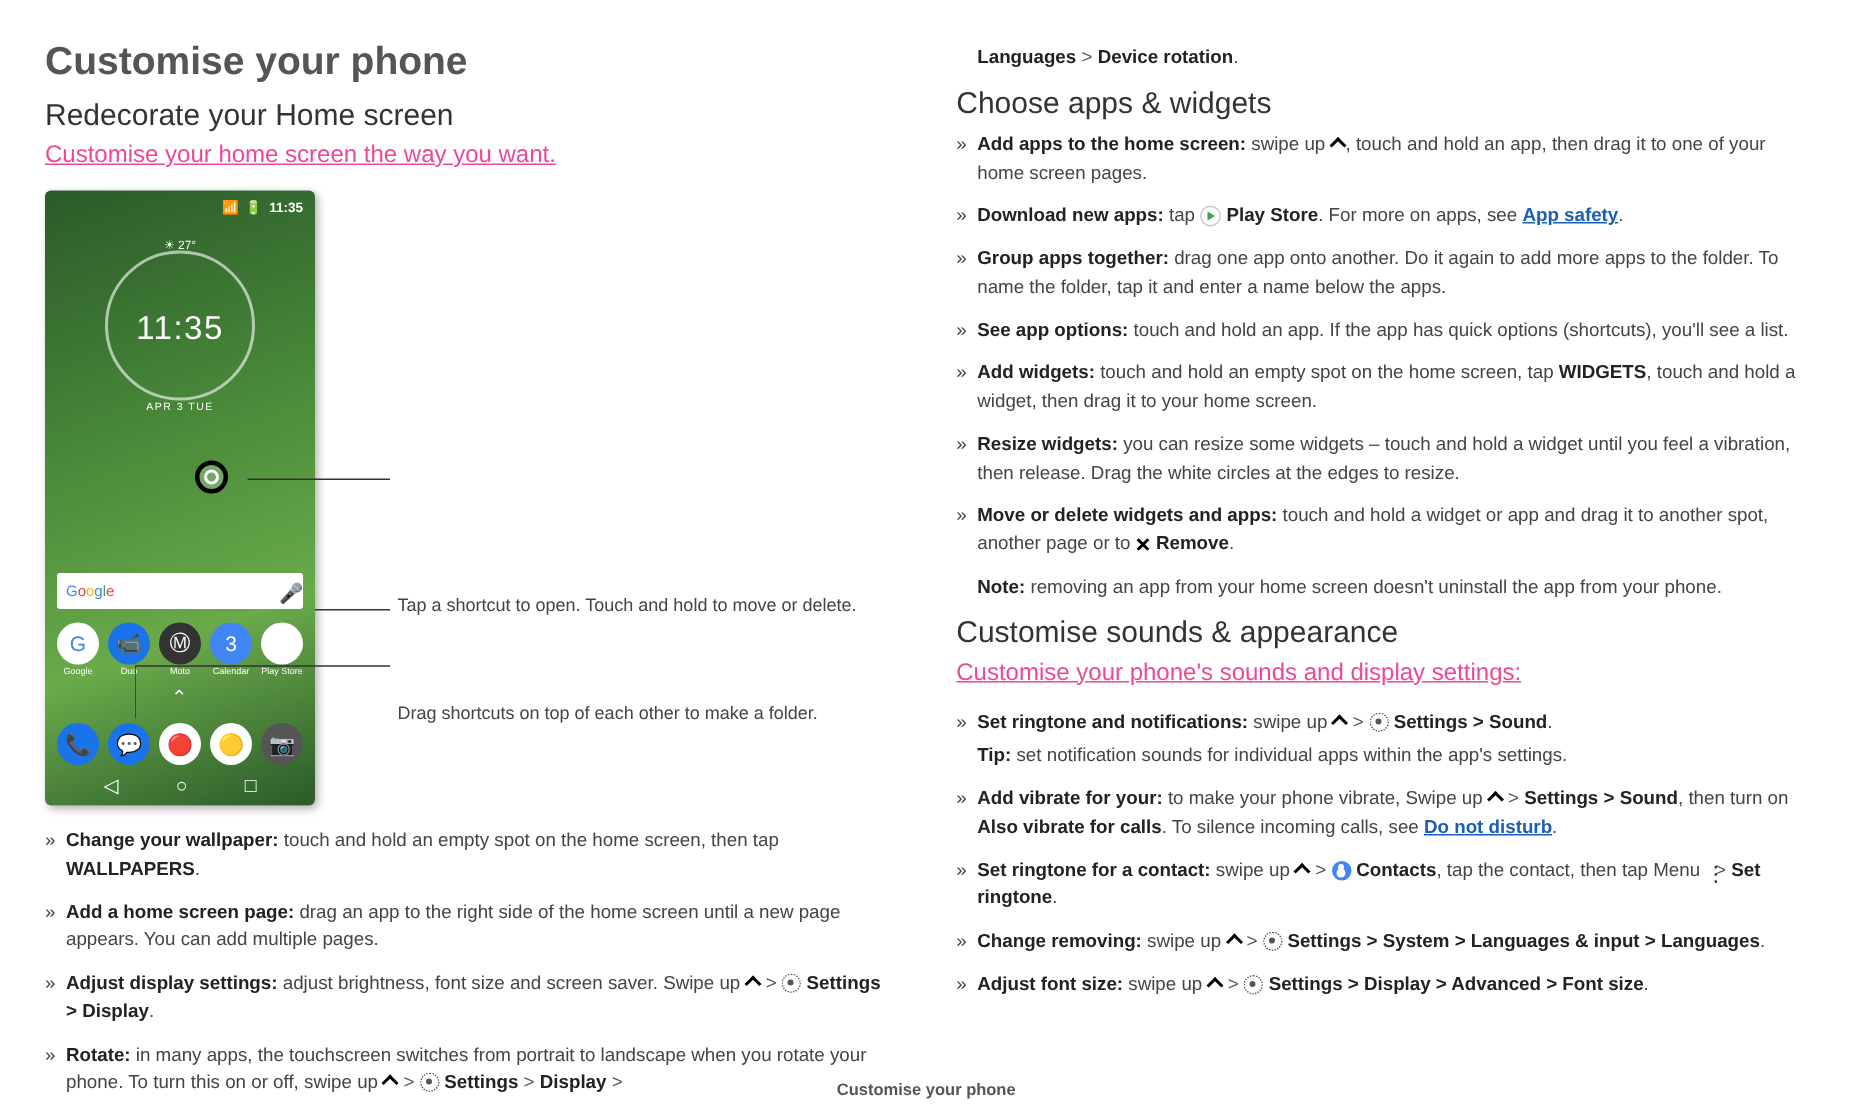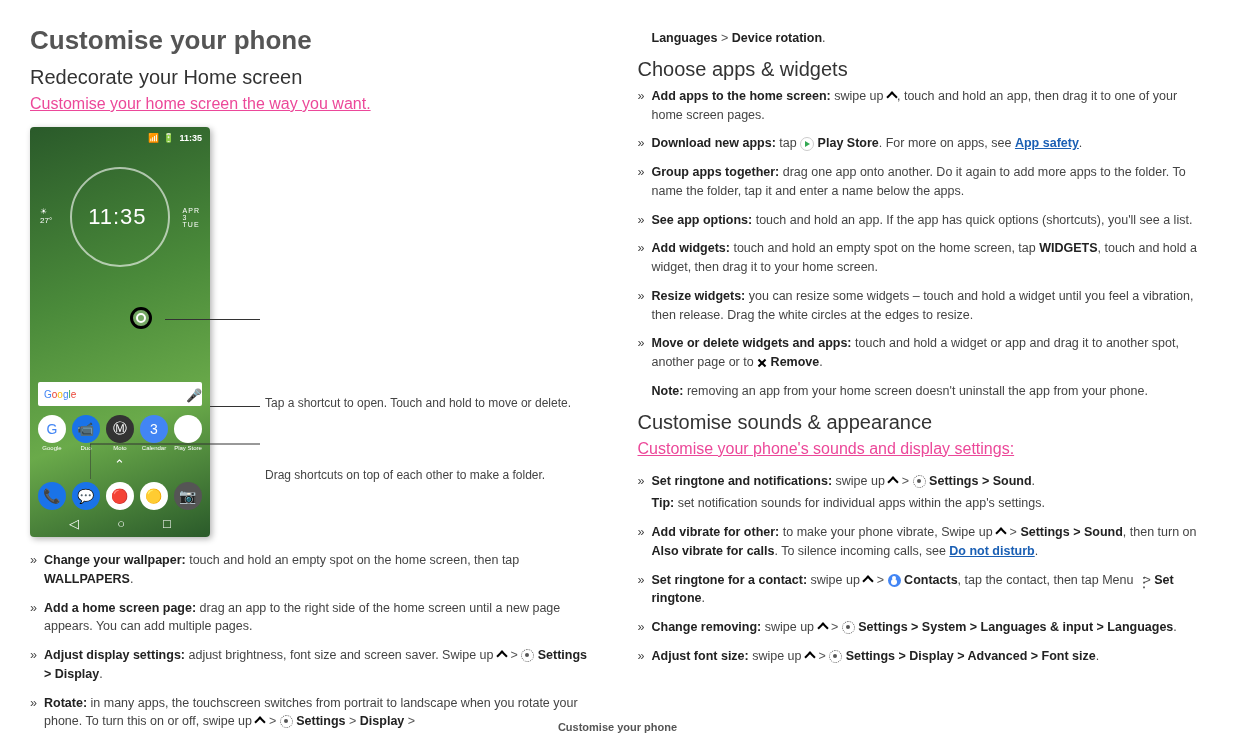--- a/index.html
+++ b/index.html
@@ -6,21 +6,21 @@
 body { font-family: Arial, Helvetica, sans-serif; font-size: 13px; color: #333; width: 1235px; height: 745px; background: #fff; position: relative; }
 .page { display: flex; padding: 25px 30px 0 30px; gap: 40px; }
 .col { flex: 1; }
 h1 { font-size: 26px; color: #555; font-weight: bold; margin-bottom: 10px; }
 h2 { font-size: 20px; color: #333; font-weight: normal; margin-bottom: 6px; margin-top: 8px; }
 .intro { font-size: 16px; color: #ec4899; margin-bottom: 14px; text-decoration: underline; }
 .phone-box { display: flex; align-items: flex-start; margin-bottom: 14px; }
 .phone { width: 180px; height: 410px; background: linear-gradient(160deg, #2a5a2a 0%, #4a8a3a 40%, #6aaa4a 70%, #2a5a2a 100%); border-radius: 4px; position: relative; box-shadow: 2px 2px 6px rgba(0,0,0,0.3); flex-shrink: 0; }
 .status-bar { position: absolute; top: 6px; right: 8px; color: #fff; font-size: 9px; font-weight: bold; }
 .status-bar span { margin-left: 2px; }
-.clock-widget { position: absolute; top: 40px; left: 50%; transform: translateX(-50%); width: 100px; height: 100px; border: 2px solid rgba(255,255,255,0.6); border-radius: 50%; display: flex; flex-direction: row; align-items: center; justify-content: center; color: #fff; gap: 36px; }
+.clock-widget { position: absolute; top: 40px; left: 50%; transform: translateX(-50%); width: 100px; height: 100px; border: 2px solid rgba(255,255,255,0.6); border-radius: 50%; display: flex; flex-direction: column; align-items: center; justify-content: center; color: #fff; gap: 36px; }
 .clock-time { font-size: 22px; font-weight: 300; letter-spacing: 1px; }
 .clock-date { font-size: 7px; letter-spacing: 1px; }
 .clock-temp { font-size: 8px; margin-bottom: 2px; }
 .search-bar { position: absolute; top: 255px; left: 8px; right: 8px; height: 24px; background: #fff; border-radius: 2px; display: flex; align-items: center; padding: 0 6px; }
 .google-logo { font-size: 10px; }
 .google-logo .g1{color:#4285F4}.google-logo .g2{color:#EA4335}.google-logo .g3{color:#FBBC05}.google-logo .g4{color:#4285F4}.google-logo .g5{color:#34A853}.google-logo .g6{color:#EA4335}
 .mic-icon { margin-left: auto; width: 10px; height: 12px; }
 .app-row { position: absolute; left: 8px; right: 8px; display: flex; justify-content: space-between; }
 .row1 { top: 288px; }
 .row2 { top: 355px; }
@@ -179,21 +179,21 @@
     <ul class="list">
       <li>
         <b>Set ringtone and notifications:</b><span> swipe up </span><span class="chevron-up"></span> <span class="gt">&gt;</span> <span class="gear-ic"></span><b> Settings &gt; Sound</b>.
       </li>
     </ul>
     <p class="tip-line">
       <b>Tip:</b><span> set notification sounds for individual apps within the app's settings.</span>
     </p>
     <ul class="list">
       <li>
-        <b>Add vibrate for other:</b><span> to make your phone vibrate, Swipe up </span><span class="chevron-up"></span> <span class="gt">&gt;</span> <b>Settings &gt; Sound</b><span>, then turn on </span><b>Also vibrate for calls</b><span>. To silence incoming calls, see </span><a class="link">Do not disturb</a>.
+        <b>Add vibrate for your:</b><span> to make your phone vibrate, Swipe up </span><span class="chevron-up"></span> <span class="gt">&gt;</span> <b>Settings &gt; Sound</b><span>, then turn on </span><b>Also vibrate for calls</b><span>. To silence incoming calls, see </span><a class="link">Do not disturb</a>.
       </li>
       <li>
         <b>Set ringtone for a contact:</b><span> swipe up </span><span class="chevron-up"></span> <span class="gt">&gt;</span> <span class="contact-ic"></span><b> Contacts</b><span>, tap the contact, then tap Menu </span><span class="menu-dots"></span> <span class="gt">&gt;</span> <b>Set ringtone</b>.
       </li>
       <li>
         <b>Change removing:</b><span> swipe up </span><span class="chevron-up"></span> <span class="gt">&gt;</span> <span class="gear-ic"></span><b> Settings &gt; System &gt; Languages &amp; input &gt; Languages</b>.
       </li>
       <li>
         <b>Adjust font size:</b><span> swipe up </span><span class="chevron-up"></span> <span class="gt">&gt;</span> <span class="gear-ic"></span><b> Settings &gt; Display &gt; Advanced &gt; Font size</b>.
       </li>

